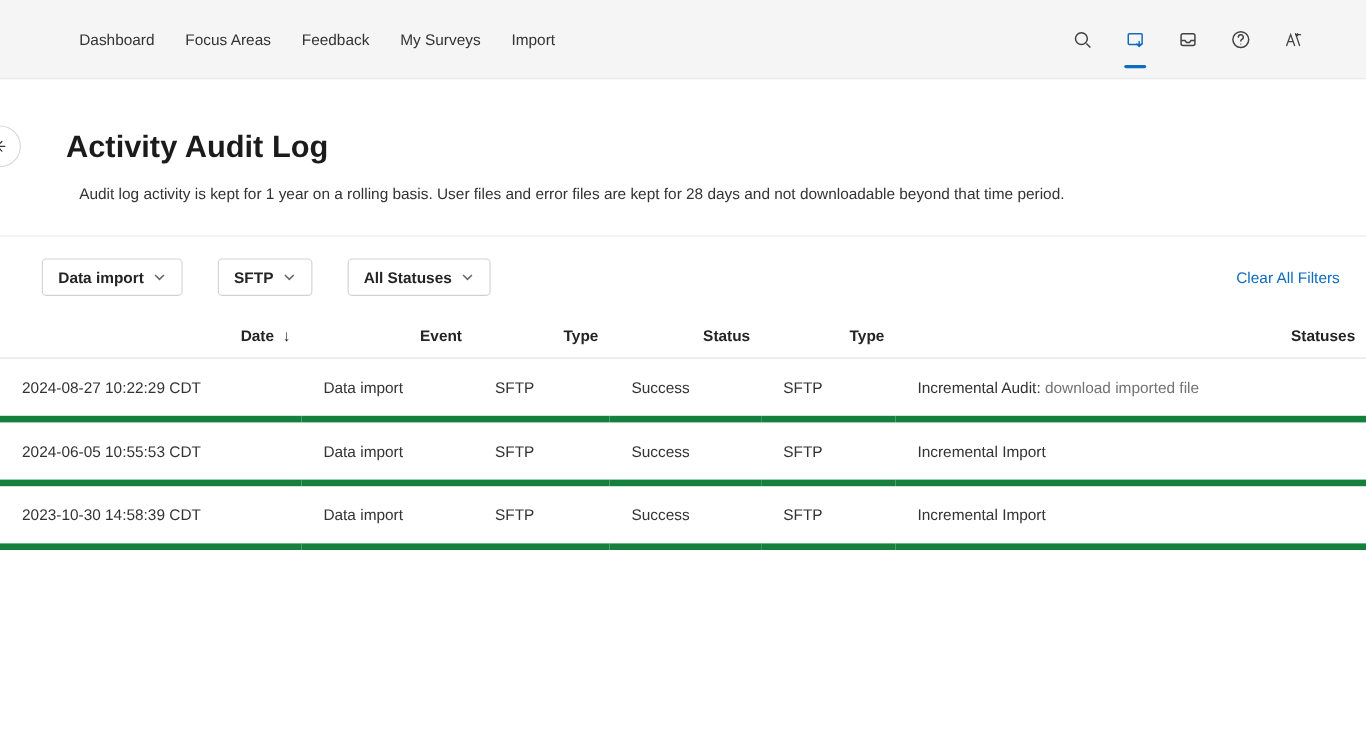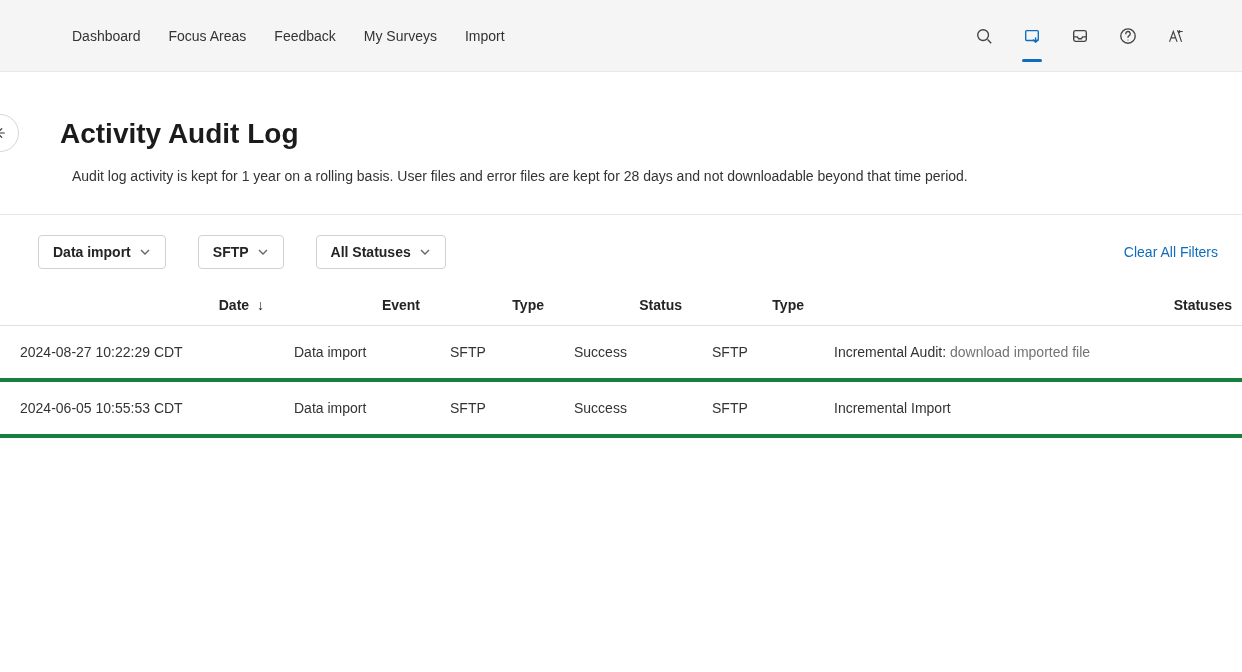--- a/index.html
+++ b/index.html
@@ -100,21 +100,21 @@
   thead th {
     text-align: right;
     font-weight: 700;
     font-size: 14px;
     padding: 12px 10px 12px 20px;
     border-bottom: 1px solid #e0e0e0;
     color: #242424;
   }
   tbody td {
     padding: 18px 10px 18px 20px;
-    border-bottom: 4px solid #15803d;
+    border-bottom: 6px solid #15803d;
     font-size: 14px;
     color: #333;
   }
   .sort-arrow { margin-left: 4px; }
   .dl-link { color: #737373; cursor: pointer; }
   .col-date  { width: 274px; }
   .col-event { width: 156px; }
   .col-type  { width: 124px; }
   .col-status{ width: 138px; }
   .col-user  { width: 122px; }
@@ -223,14 +223,22 @@
         <td><span>Incremental Audit: </span><span class="dl-link">download imported file</span></td>
       </tr>
       <tr>
         <td>2024-06-05 10:55:53 CDT</td>
         <td>Data import</td>
         <td>SFTP</td>
         <td>Success</td>
         <td>SFTP</td>
         <td>Incremental Import</td>
       </tr>
+      <tr>
+        <td>2023-10-30 14:58:39 CDT</td>
+        <td>Data import</td>
+        <td>SFTP</td>
+        <td>Success</td>
+        <td>SFTP</td>
+        <td>Incremental Import</td>
+      </tr>
     </tbody>
 </table>
 
 </body></html>

